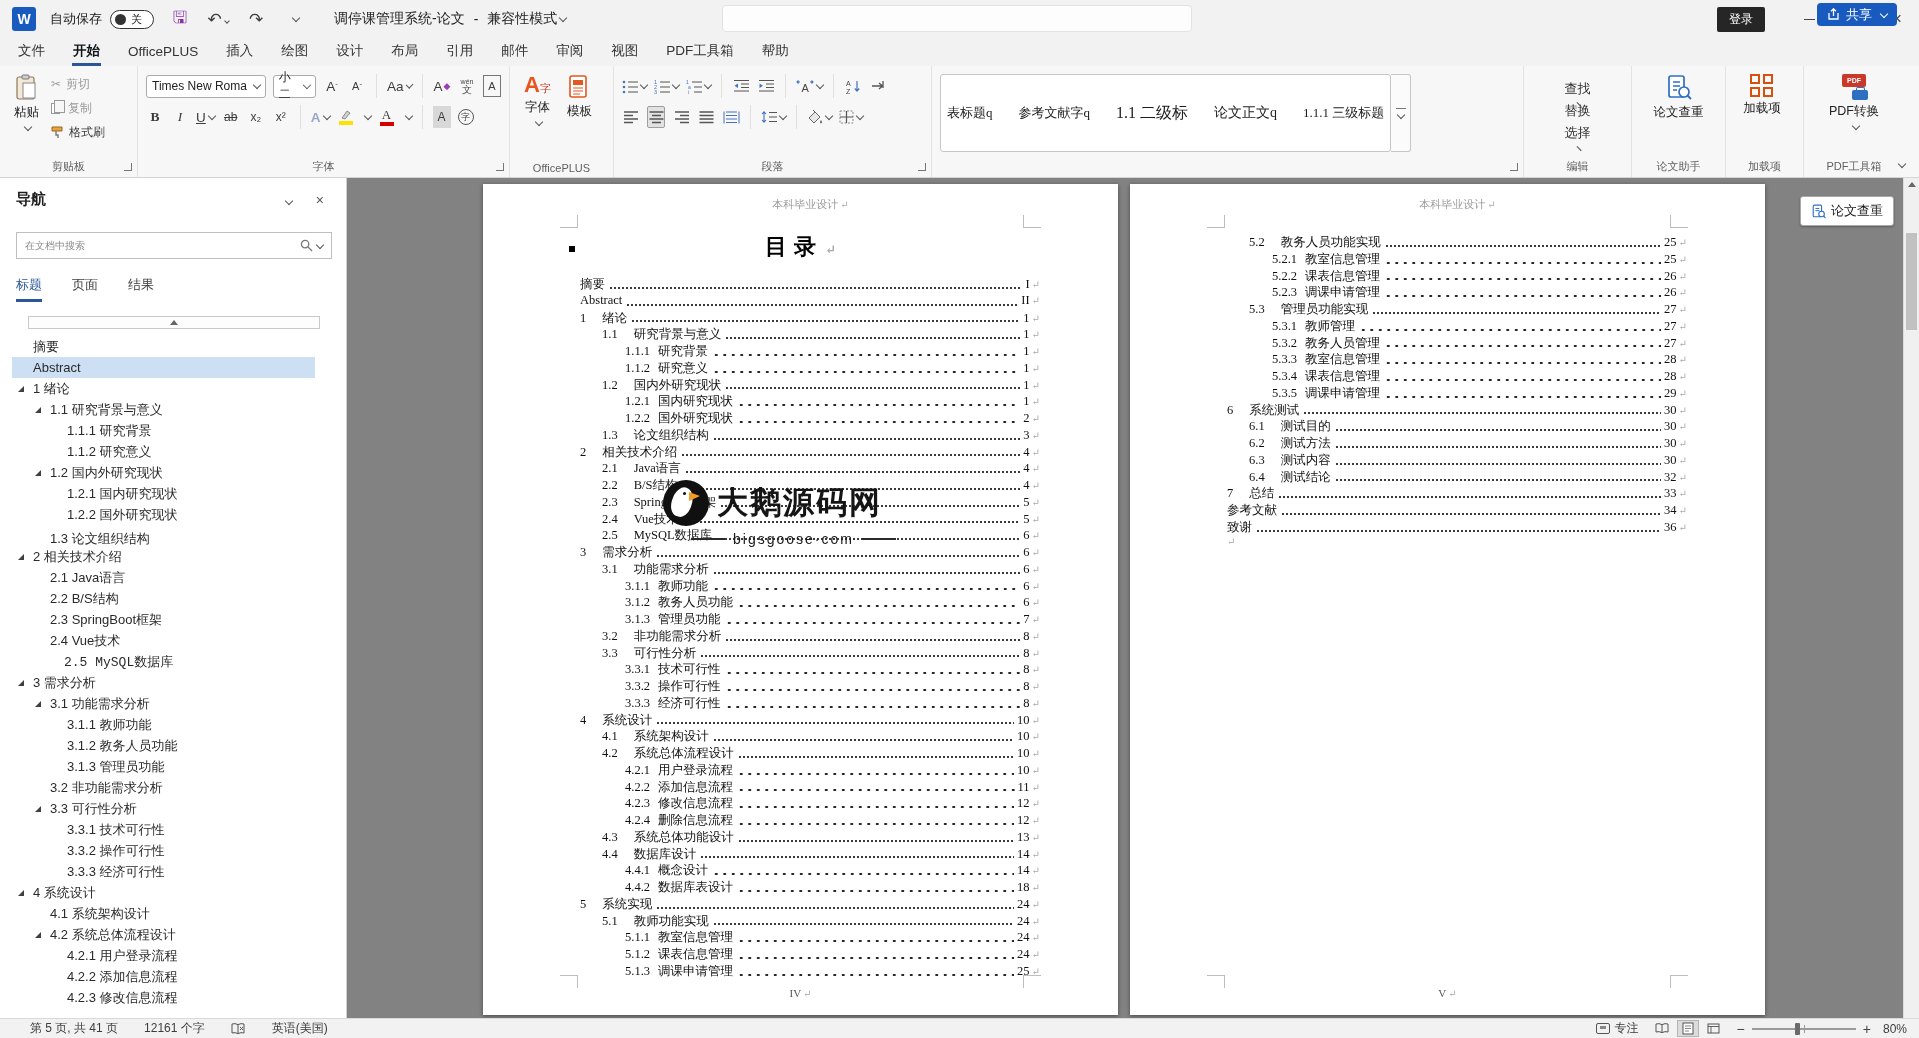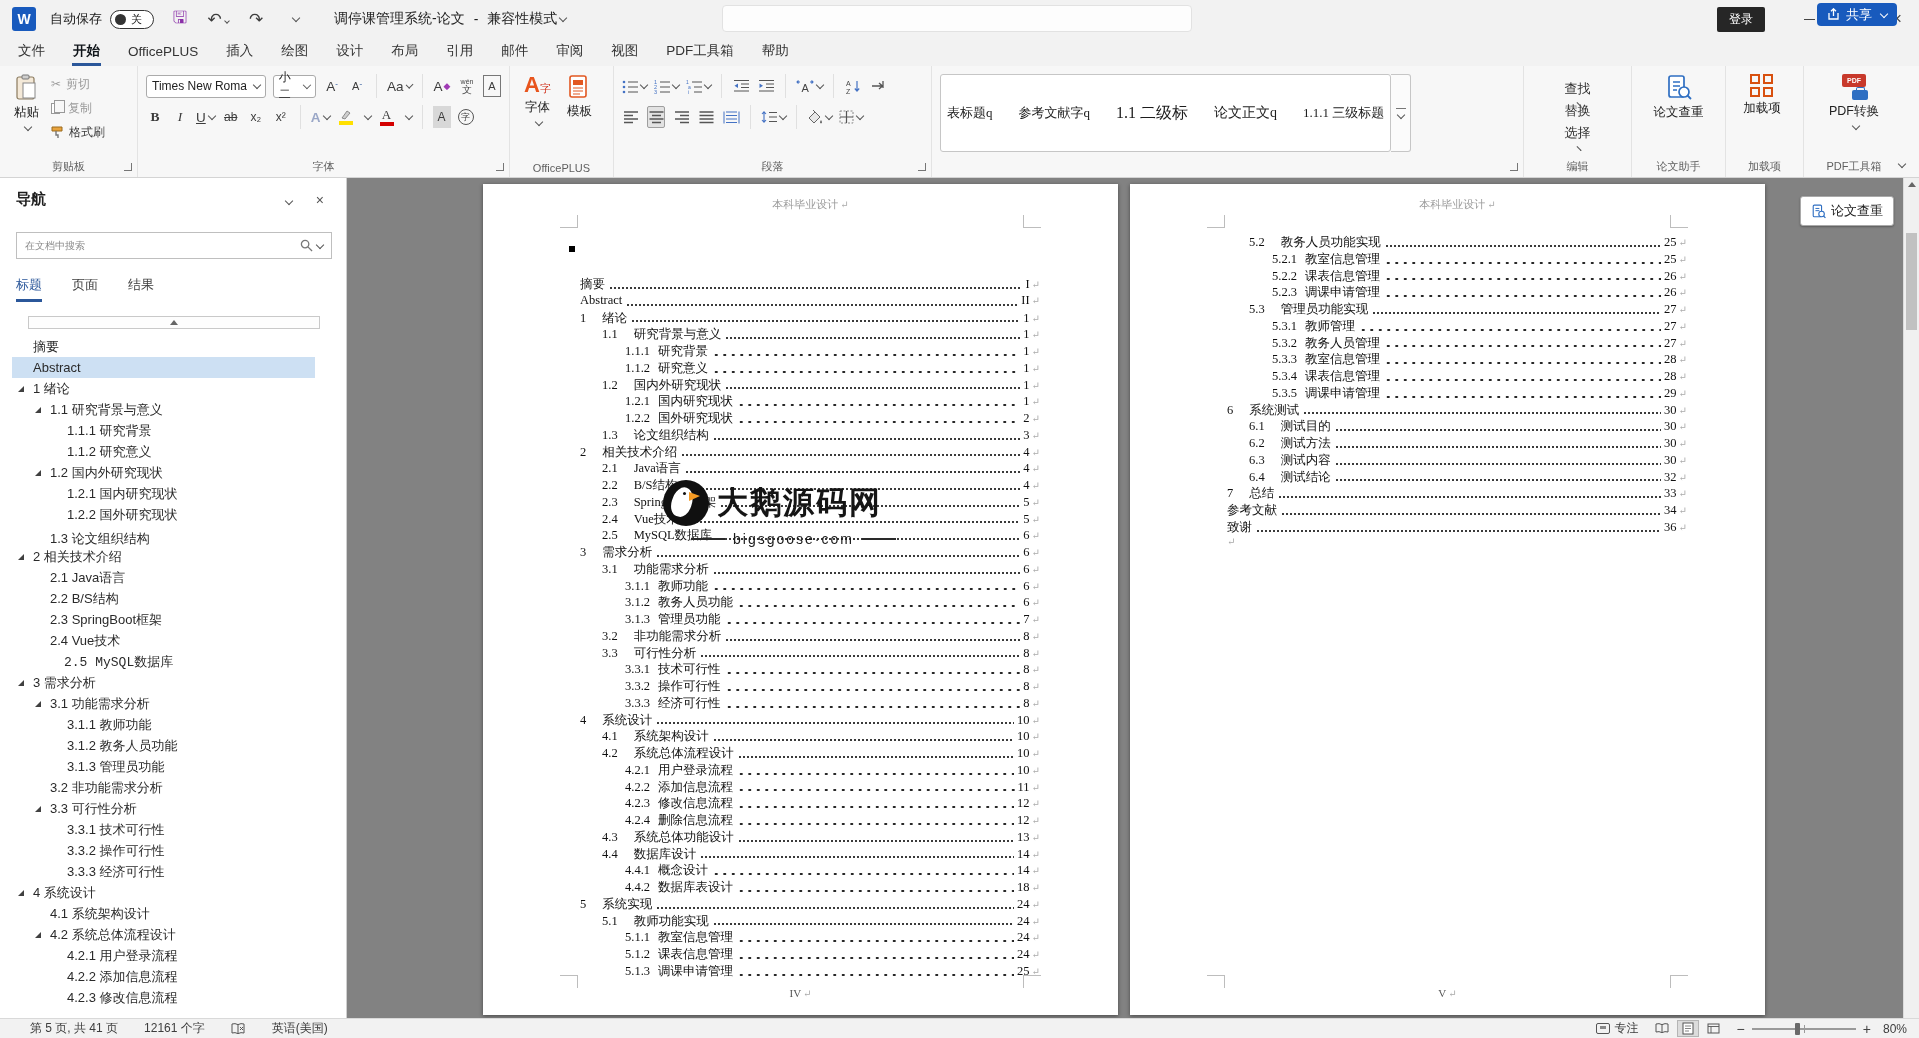--- a/index.html
+++ b/index.html
@@ -698,20 +698,21 @@
 
   <div class="docarea">
 
     <div class="page page1">
       <div class="pheader"><span>本科毕业设计</span><span class="retm">↵</span></div>
       <span class="cmark cm-tl"></span>
       <span class="cmark cm-tr"></span>
       <span class="cmark cm-bl"></span>
       <span class="cmark cm-br"></span>
       <span class="anchor-sq"></span>
+      <div class="toc-title"><span>目录</span><span class="retm" style="font-size:13px;letter-spacing:0">↵</span></div>
       <div class="toc toc1" id="toc-page1">
           <div class="trow" style="padding-left: 0px;">
             <span>摘要</span>
             <span class="lead"></span>
             <span>I</span>
             <span class="retm">↵</span>
           </div>
           <div class="trow" style="padding-left: 0px;">
             <span>Abstract</span>
             <span class="lead"></span>

